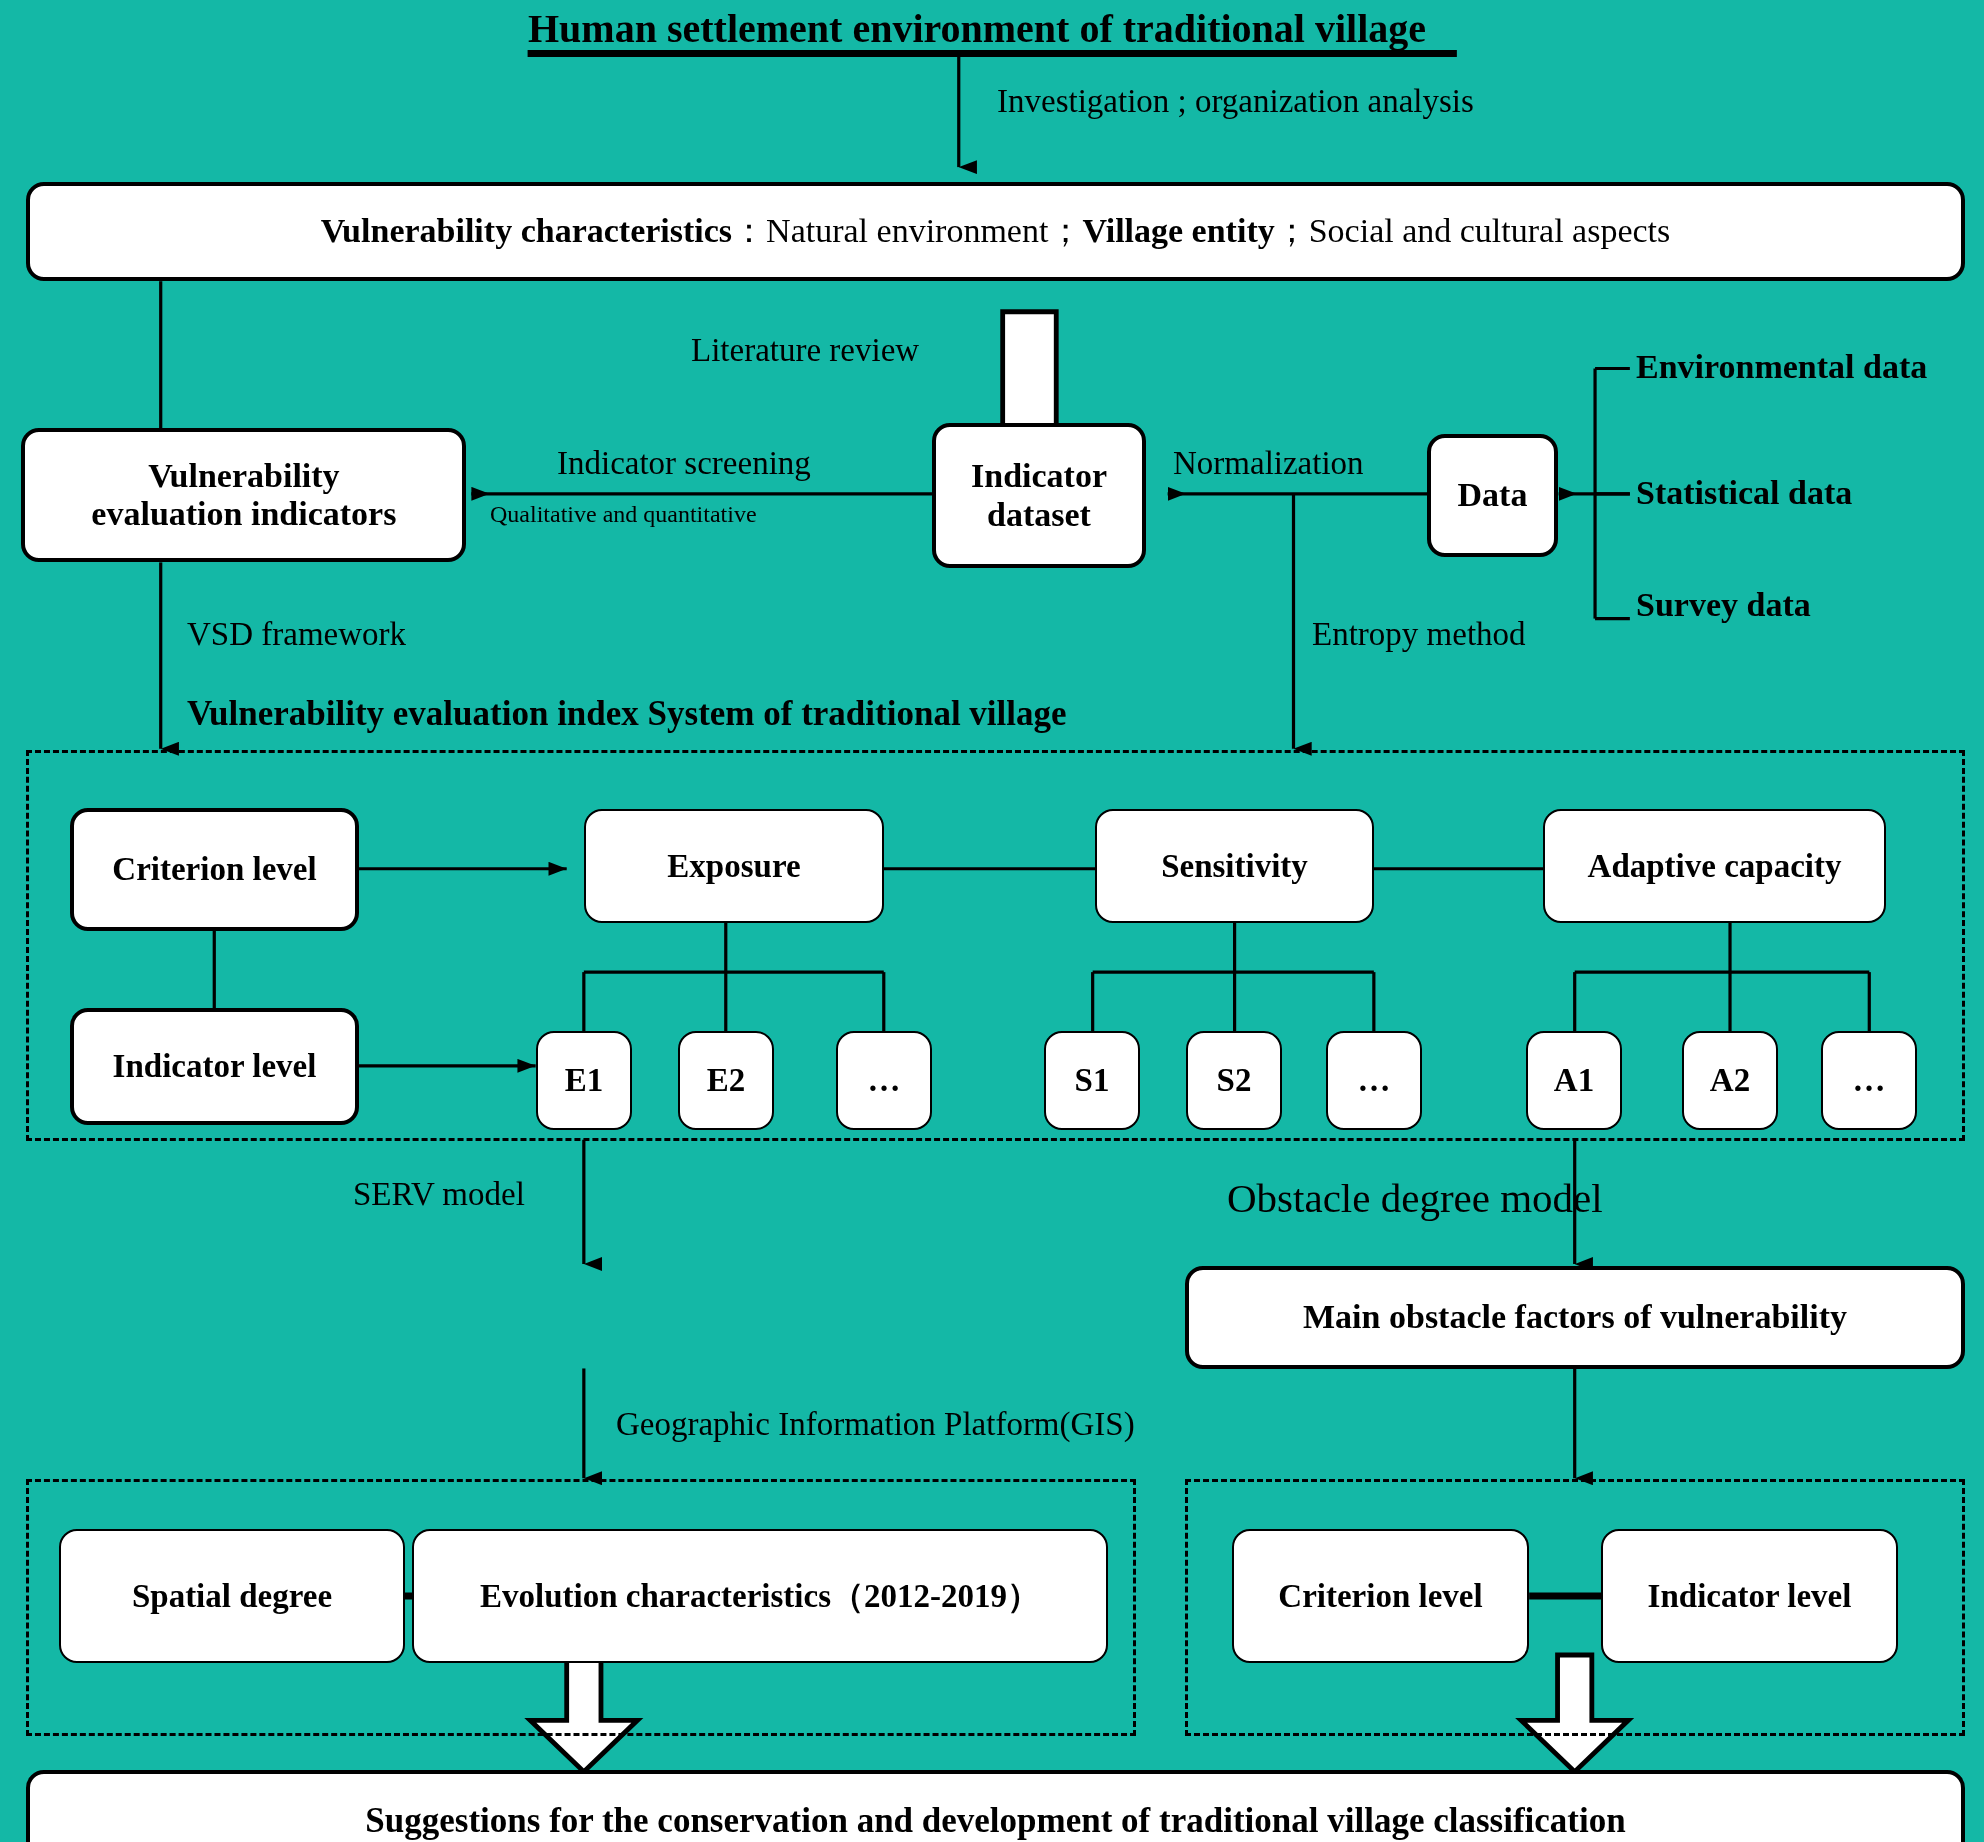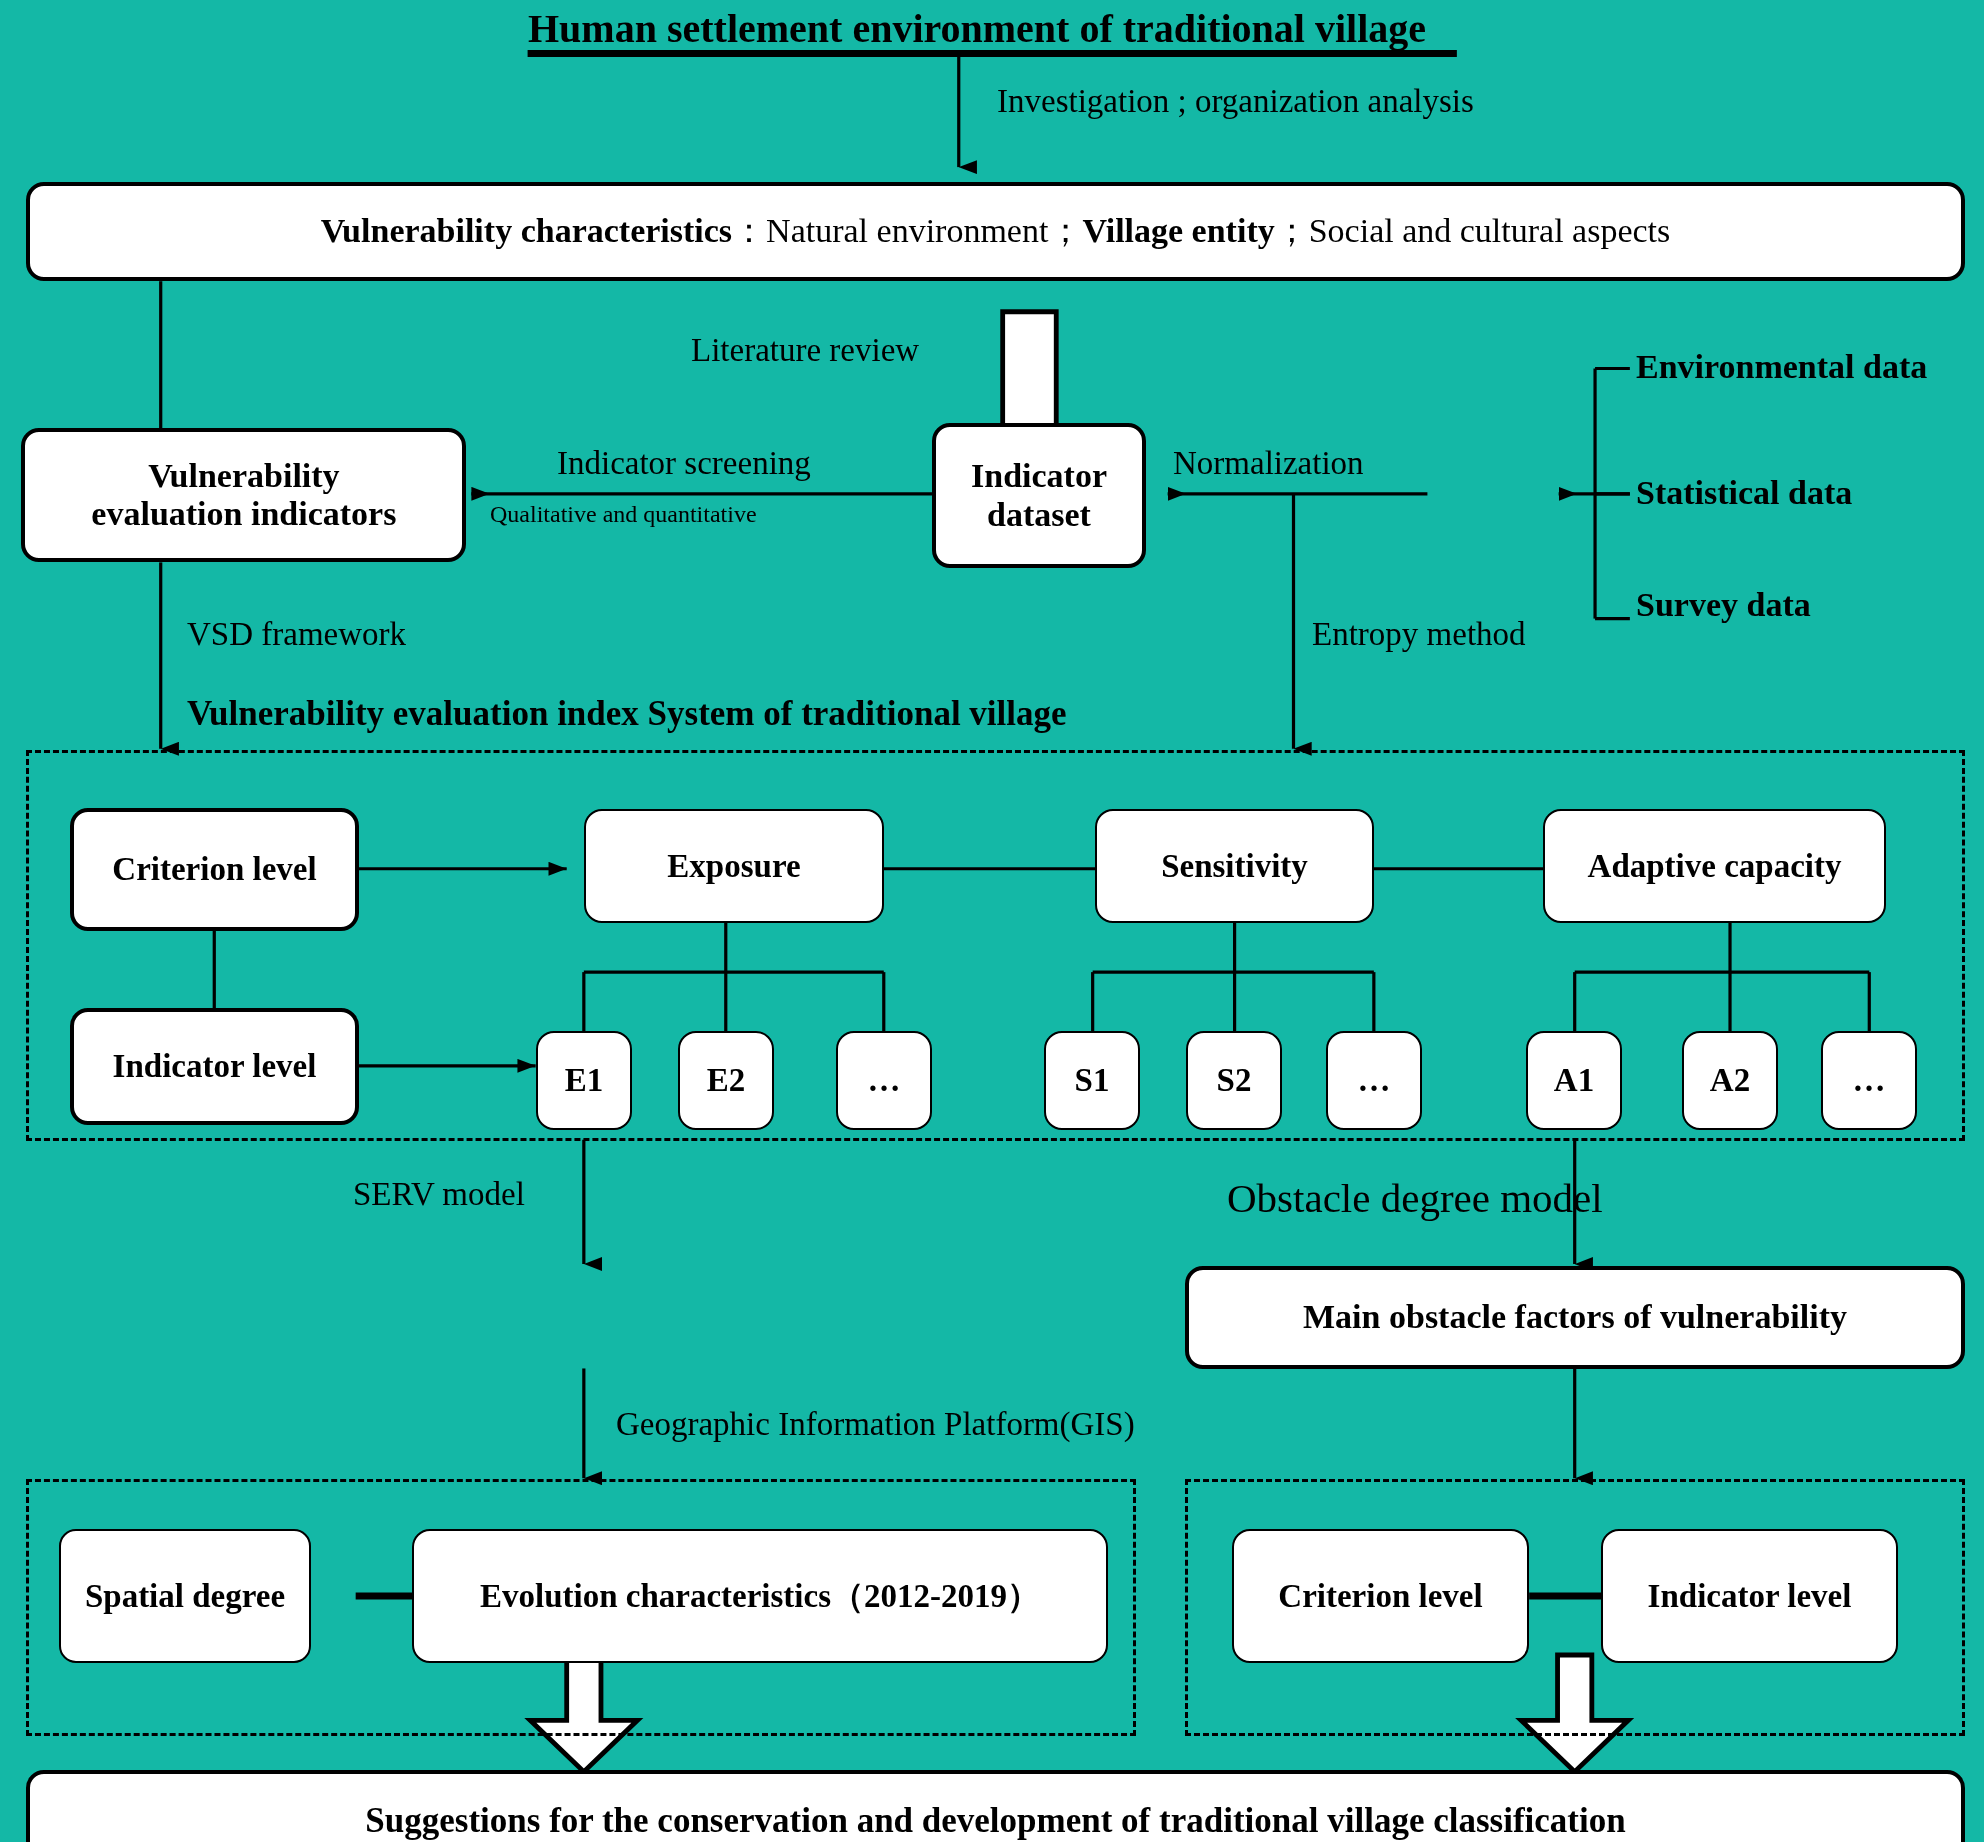--- a/index.html
+++ b/index.html
@@ -174,20 +174,23 @@
 
   <div class="label serif-reg" style="left:490px; top:501px; font-size:24px;">Qualitative and quantitative</div>
 
   <div class="node thick bold-text" style="left:932px; top:423px; width:214px; height:145px; font-size:34px; flex-direction:column;">
     <span>Indicator</span>
     <span>dataset</span>
   </div>
 
   <div class="label serif-reg" style="left:1173px; top:445px; font-size:33px;">Normalization</div>
 
+  <div class="node thick bold-text" style="left:1427px; top:434px; width:131px; height:123px; font-size:34px;">
+    <span>Data</span>
+  </div>
 
   <div class="plain-text" style="left:1636px; top:348px; font-size:34px;">Environmental data</div>
   <div class="plain-text" style="left:1636px; top:474px; font-size:34px;">Statistical data</div>
   <div class="plain-text" style="left:1636px; top:586px; font-size:34px;">Survey data</div>
 
   <div class="label serif-reg" style="left:187px; top:616px; font-size:33px;">VSD framework</div>
 
   <div class="label serif-reg" style="left:1312px; top:616px; font-size:33px;">Entropy method</div>
 
   <div class="plain-text" style="left:187px; top:694px; font-size:35px;">Vulnerability evaluation index System of traditional village</div>
@@ -246,21 +249,21 @@
 
   <div class="label serif-reg" style="left:1227px; top:1176px; font-size:41px;">Obstacle degree model</div>
 
 
   <div class="node thick bold-text" style="left:1185px; top:1266px; width:780px; height:103px; font-size:34px;">
     <span>Main obstacle factors of vulnerability</span>
   </div>
 
   <div class="label serif-reg" style="left:616px; top:1406px; font-size:33px;">Geographic Information Platform(GIS)</div>
 
-  <div class="node thin bold-text" style="left:59px; top:1529px; width:252px; height:134px; font-size:33px;border-radius:17px;">
+  <div class="node thin bold-text" style="left:59px; top:1529px; width:346px; height:134px; font-size:33px;">
     <span>Spatial degree</span>
   </div>
 
   <div class="node thin bold-text" style="left:412px; top:1529px; width:696px; height:134px; font-size:33px;">
     <span>Evolution characteristics（2012-2019）</span>
   </div>
 
   <div class="node thin bold-text" style="left:1232px; top:1529px; width:297px; height:134px; font-size:33px;">
     <span>Criterion level</span>
   </div>

